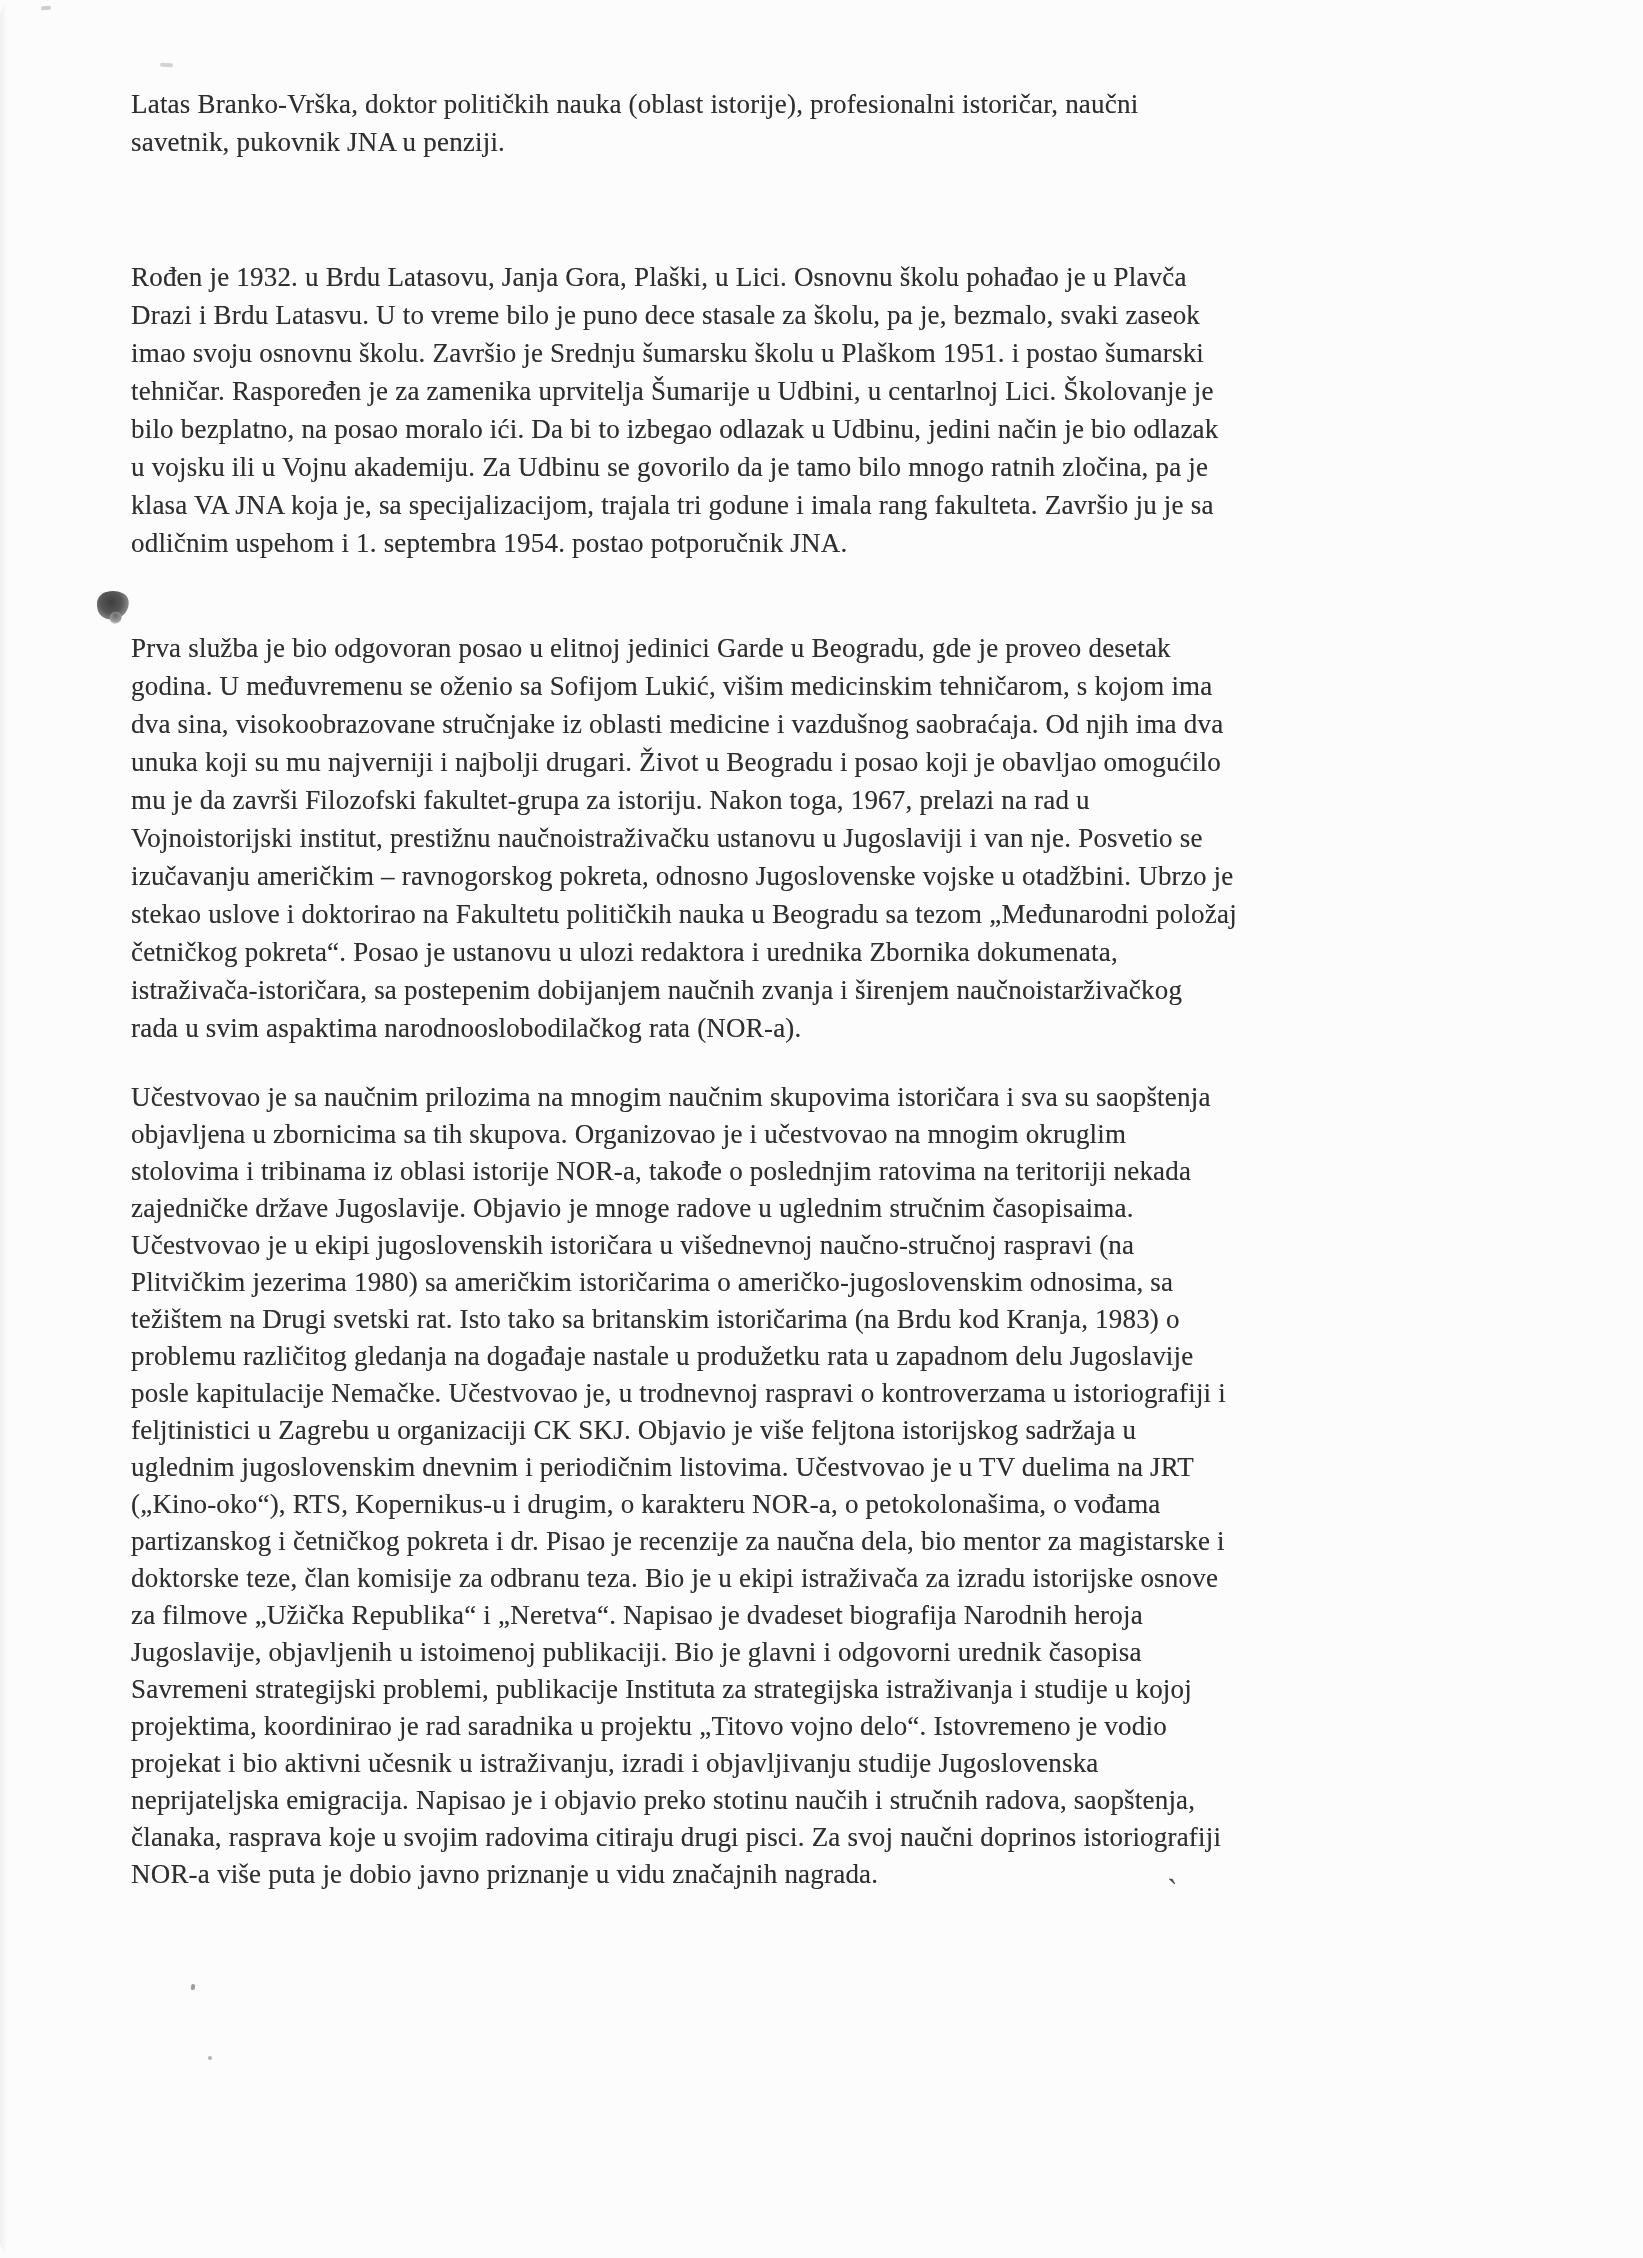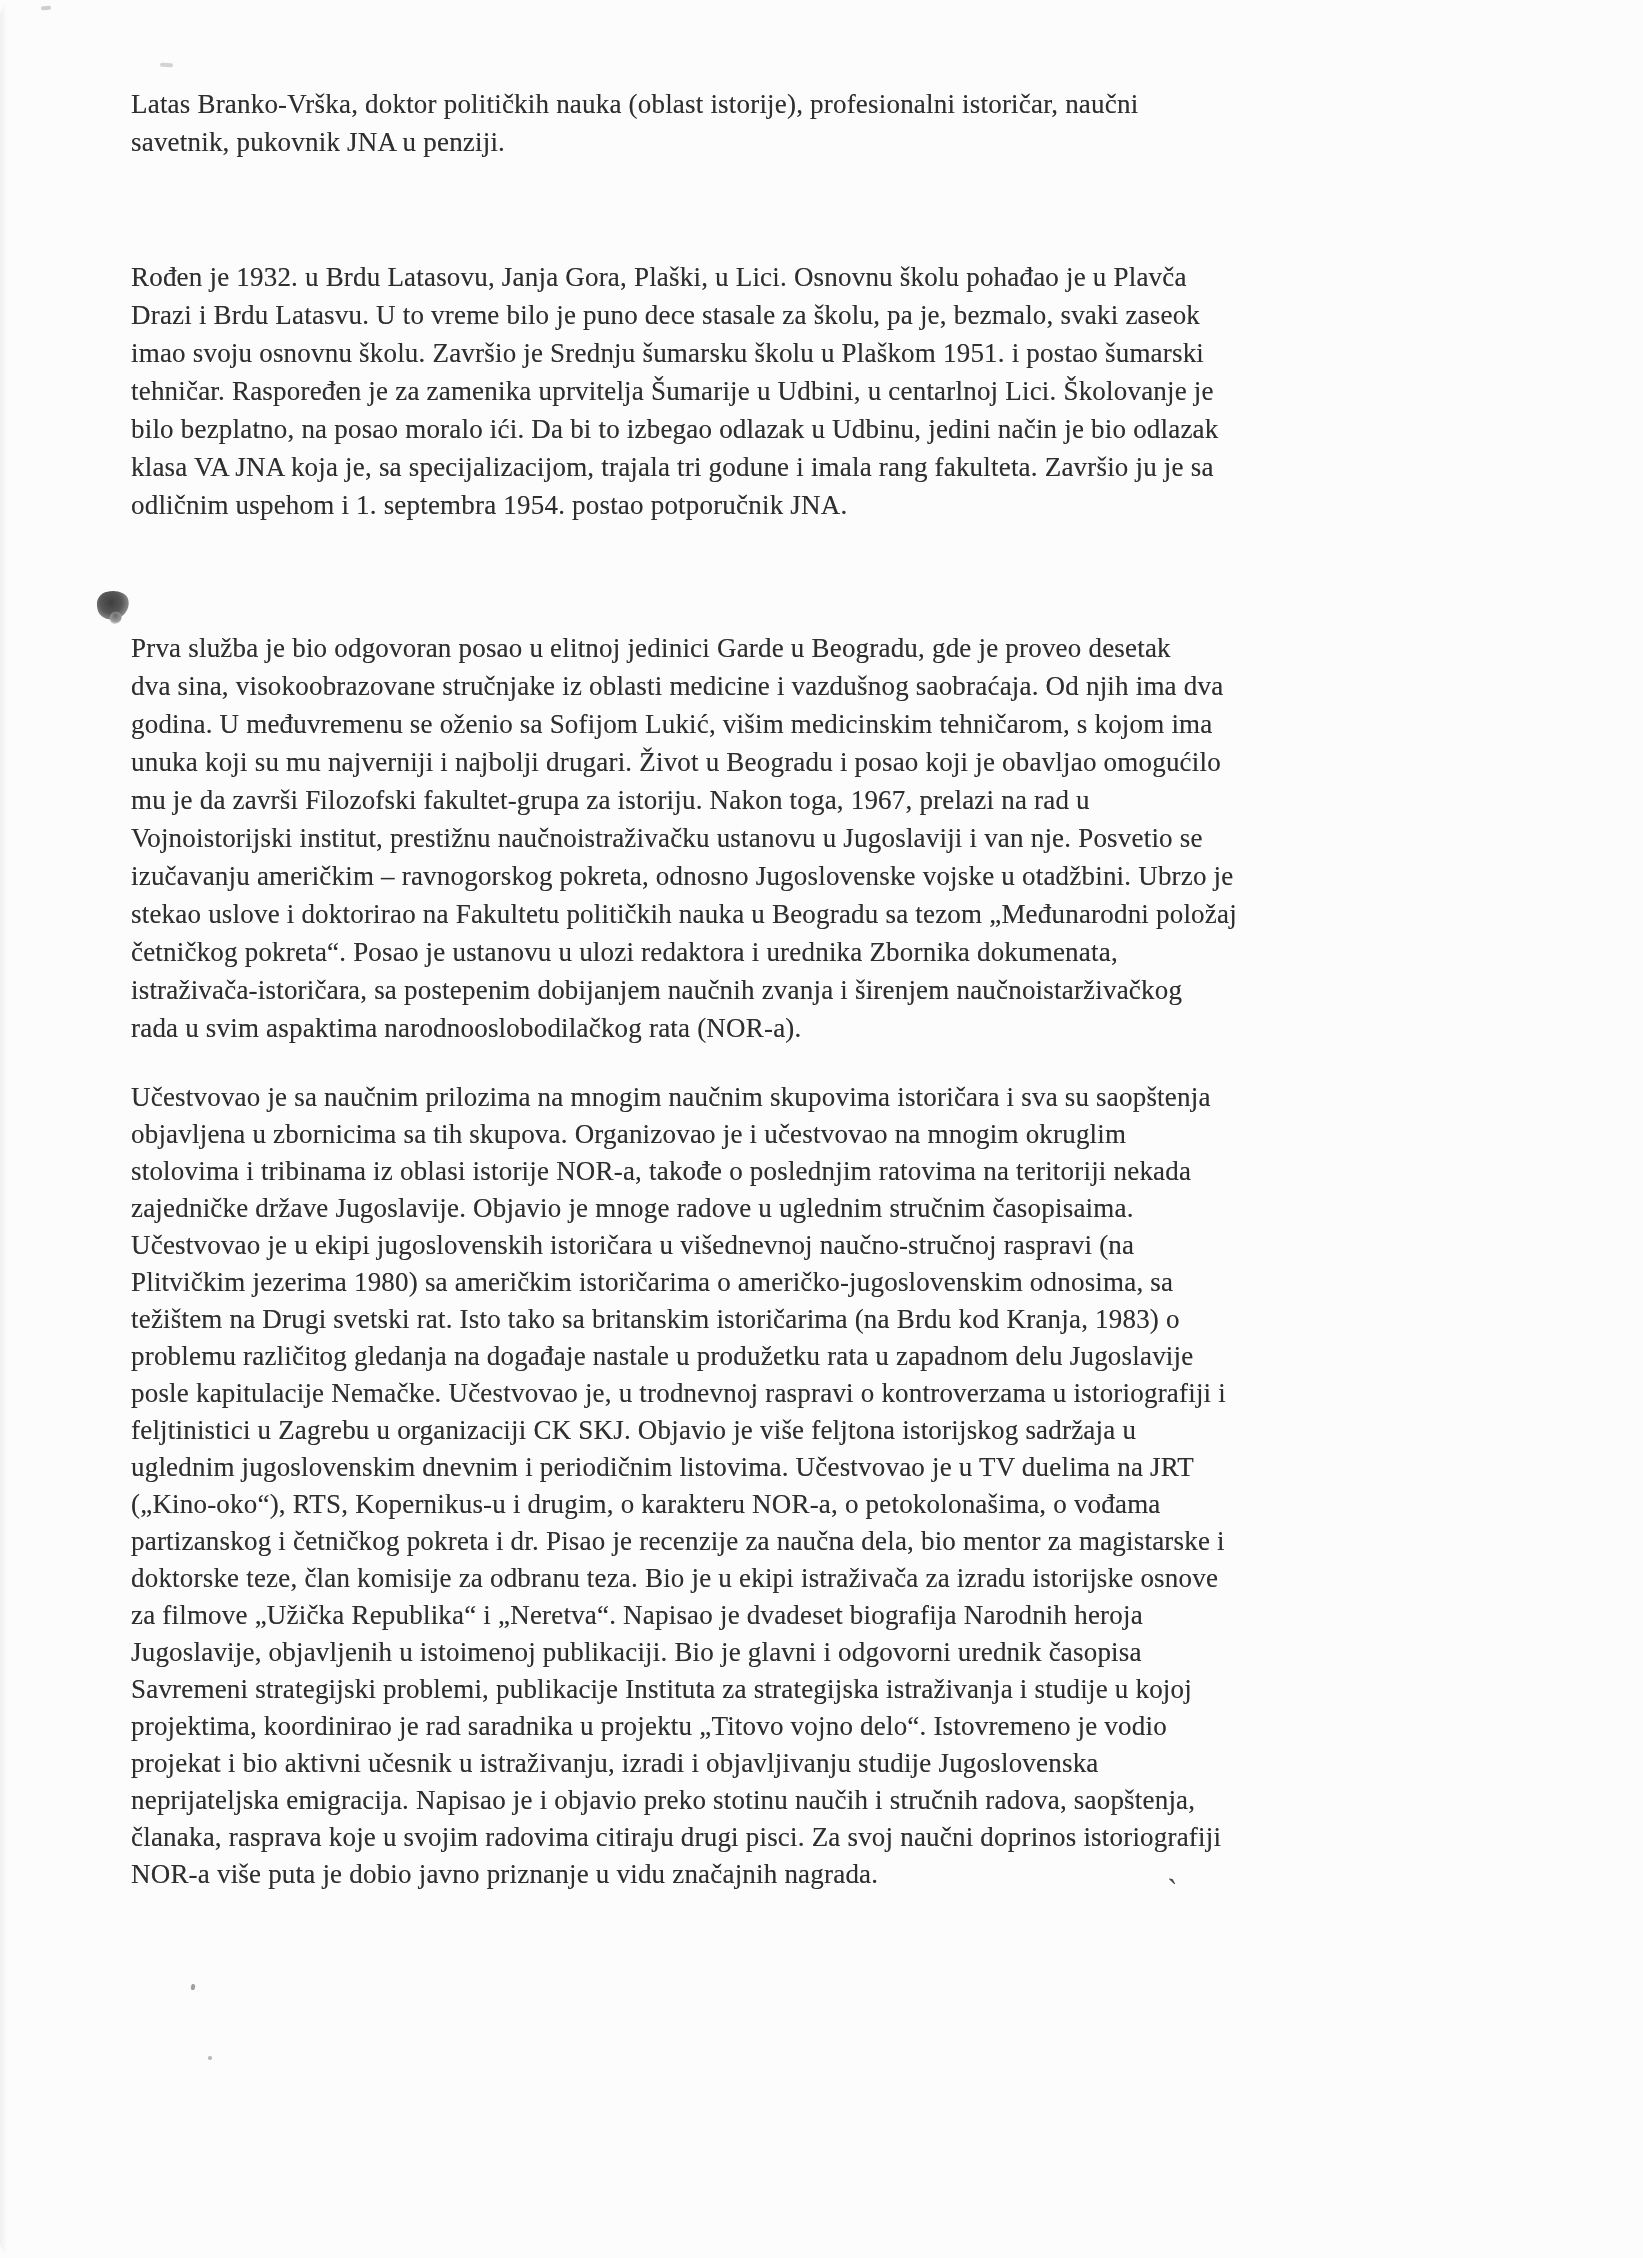--- a/index.html
+++ b/index.html
@@ -81,28 +81,29 @@
     <div class="line">Latas Branko-Vrška, doktor političkih nauka (oblast istorije), profesionalni istoričar, naučni</div>
     <div class="line">savetnik, pukovnik JNA u penziji.</div>
   </div>
 
   <div class="paragraph" id="p2">
     <div class="line">Rođen je 1932. u Brdu Latasovu, Janja Gora, Plaški, u Lici. Osnovnu školu pohađao je u Plavča</div>
     <div class="line">Drazi i Brdu Latasvu. U to vreme bilo je puno dece stasale za školu, pa je, bezmalo, svaki zaseok</div>
     <div class="line">imao svoju osnovnu školu. Završio je Srednju šumarsku školu u Plaškom 1951. i postao šumarski</div>
     <div class="line">tehničar. Raspoređen je za zamenika uprvitelja Šumarije u Udbini, u centarlnoj Lici. Školovanje je</div>
     <div class="line">bilo bezplatno, na posao moralo ići. Da bi to izbegao odlazak u Udbinu, jedini način je bio odlazak</div>
+    <div class="line">u vojsku ili u Vojnu akademiju. Za Udbinu se govorilo da je tamo bilo mnogo ratnih zločina, pa je</div>
     <div class="line">klasa VA JNA koja je, sa specijalizacijom, trajala tri godune i imala rang fakulteta. Završio ju je sa</div>
     <div class="line">odličnim uspehom i 1. septembra 1954. postao potporučnik JNA.</div>
   </div>
 
   <div class="paragraph" id="p3">
     <div class="line">Prva služba je bio odgovoran posao u elitnoj jedinici Garde u Beogradu, gde je proveo desetak</div>
+    <div class="line">godina. U međuvremenu se oženio sa Sofijom Lukić, višim medicinskim tehničarom, s kojom ima</div>
     <div class="line">dva sina, visokoobrazovane stručnjake iz oblasti medicine i vazdušnog saobraćaja. Od njih ima dva</div>
-    <div class="line">godina. U međuvremenu se oženio sa Sofijom Lukić, višim medicinskim tehničarom, s kojom ima</div>
     <div class="line">unuka koji su mu najverniji i najbolji drugari. Život u Beogradu i posao koji je obavljao omogućilo</div>
     <div class="line">mu je da završi Filozofski fakultet-grupa za istoriju. Nakon toga, 1967, prelazi na rad u</div>
     <div class="line">Vojnoistorijski institut, prestižnu naučnoistraživačku ustanovu u Jugoslaviji i van nje. Posvetio se</div>
     <div class="line">izučavanju američkim – ravnogorskog pokreta, odnosno Jugoslovenske vojske u otadžbini. Ubrzo je</div>
     <div class="line">stekao uslove i doktorirao na Fakultetu političkih nauka u Beogradu sa tezom „Međunarodni položaj</div>
     <div class="line">četničkog pokreta“. Posao je ustanovu u ulozi redaktora i urednika Zbornika dokumenata,</div>
     <div class="line">istraživača-istoričara, sa postepenim dobijanjem naučnih zvanja i širenjem naučnoistarživačkog</div>
     <div class="line">rada u svim aspaktima narodnooslobodilačkog rata (NOR-a).</div>
   </div>
 

